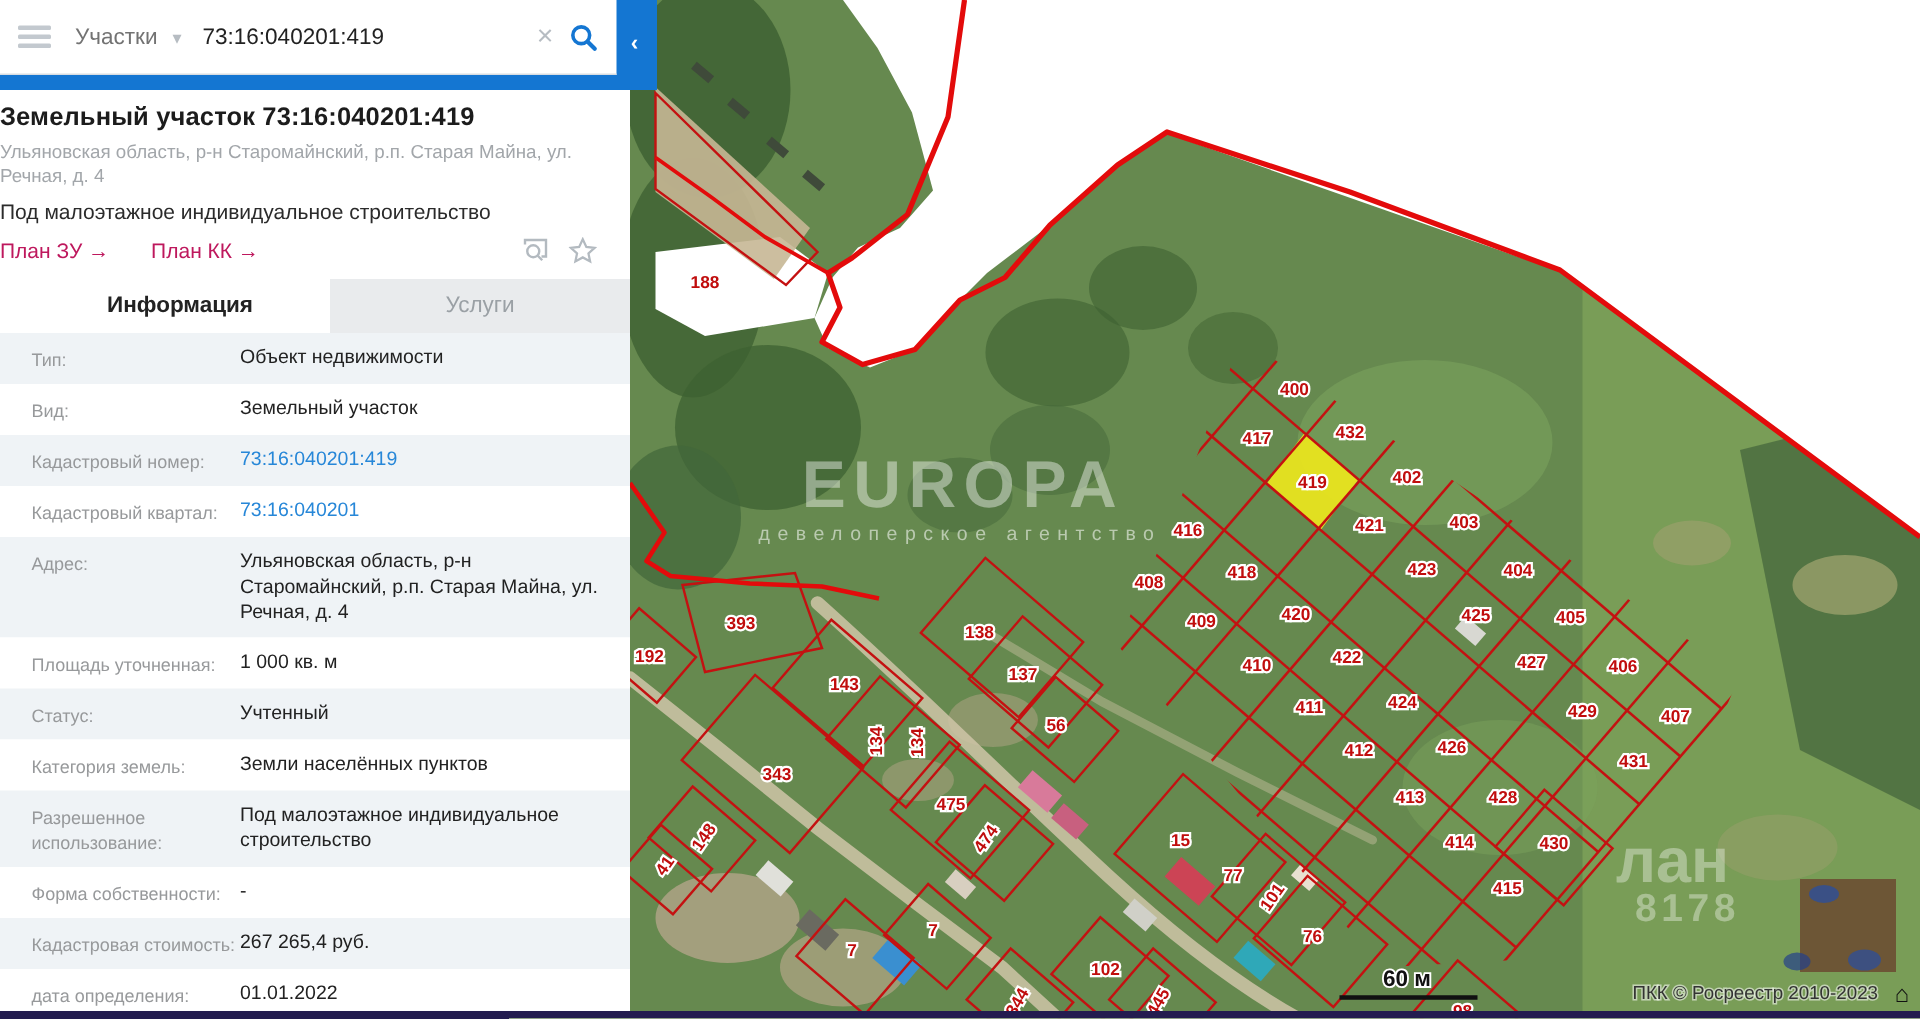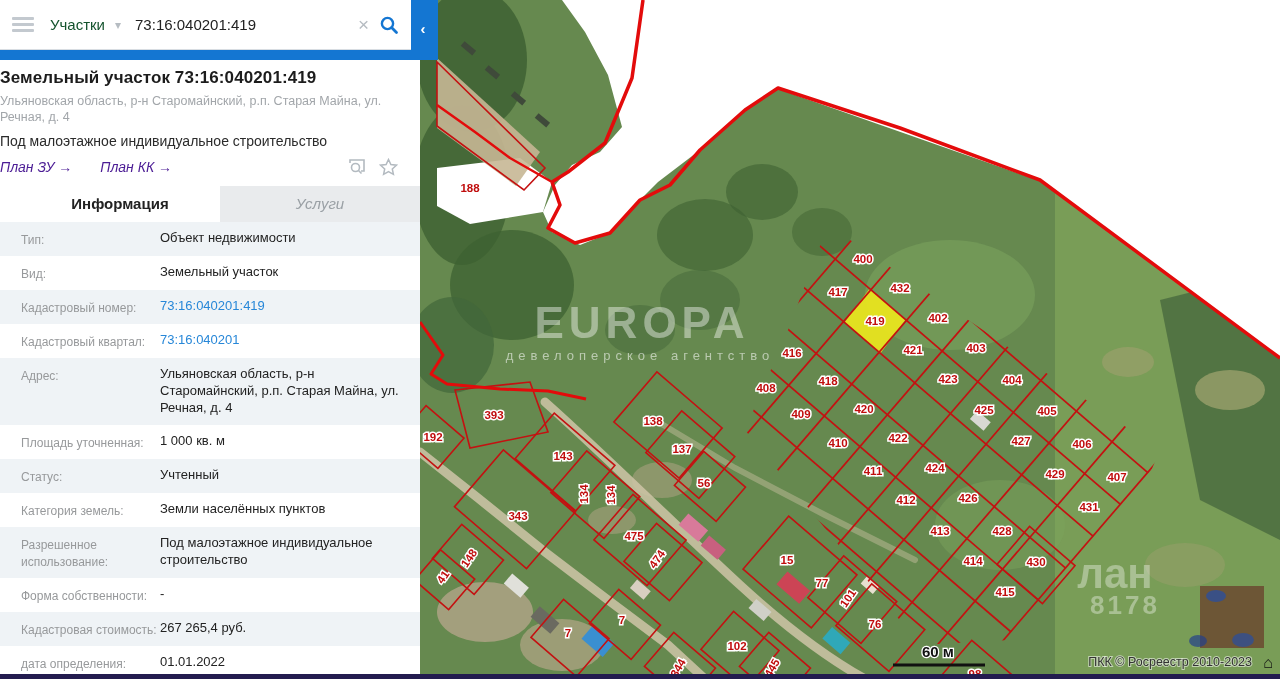--- a/index.html
+++ b/index.html
@@ -8,41 +8,41 @@
   .app { position:relative; width:1280px; height:679px; overflow:hidden; background:#66894f; }
 
   
   svg.map { position:absolute; left:420px; top:0; width:860px; height:679px; display:block; }
 
   
   .searchwrap { position:absolute; left:0; top:0; width:438px; height:60px; background:#1476d2; z-index:30; }
   .searchbox { position:absolute; left:0; top:0; width:411px; height:50px; background:#fff; display:flex; align-items:center; border-bottom:1px solid #d8dde2; }
   .burger { width:22px; height:15px; margin-left:12px; display:flex; flex-direction:column; justify-content:space-between; cursor:pointer; }
   .burger span { display:block; height:3px; background:#c3c9cf; border-radius:1px; }
-  .cat { margin-left:16px; font-size:15px; color:#14532d; cursor:pointer; }
+  .cat { margin-left:16px; font-size:15px; color:#737373; cursor:pointer; }
   .chev { margin-left:10px; color:#b6bcc2; font-size:12px; cursor:pointer; }
   .sinput { border:none; outline:none; flex:1; margin-left:14px; font-size:15px; color:#222; font-family:"Liberation Sans",sans-serif; background:transparent; }
   .clear { color:#b6bcc2; font-size:19px; margin-right:10px; cursor:pointer; }
   .mag { margin-right:12px; cursor:pointer; display:flex; }
   .collapse { position:absolute; right:3px; top:0; width:24px; height:57px; display:flex; align-items:center; justify-content:center; color:#fff; font-size:15px; font-weight:bold; cursor:pointer; }
 
   
   .sidebar { position:absolute; left:0; top:60px; width:420px; height:614px; background:#fff; z-index:20; overflow:hidden; }
   .p-head { padding:8px 10px 0 0; }
   .p-title { font-size:17px; font-weight:bold; color:#1c1c1c; letter-spacing:.1px; }
   .p-sub { margin-top:5px; font-size:12.5px; line-height:1.3; color:#a2a6aa; }
   .p-usage { margin-top:7px; font-size:14px; color:#2b2b2b; }
   .p-links { margin-top:9px; display:flex; align-items:center; font-size:14px; }
-  .p-links a { color:#4c1d95; text-decoration:none; margin-right:28px; cursor:pointer;font-style:italic; }
+  .p-links a { color:#be185d; text-decoration:none; margin-right:28px; cursor:pointer; }
   .licons { margin-left:auto; display:flex; align-items:center; gap:12px; padding-right:12px; }
   .licons svg { cursor:pointer; }
   .tabs { display:flex; margin-top:10px; height:36px; }
   .tab { flex:1; display:flex; align-items:center; justify-content:center; font-size:15px; cursor:pointer; }
   .tab.active { background:#fff; font-weight:bold; color:#222;padding-left:20px; }
-  .tab.inactive { background:#e9ebed; color:#9aa0a5;font-style:italic; }
+  .tab.inactive { background:#e9ebed; color:#9aa0a5; }
   .rows { width:100%; }
   .row { display:flex; padding:8px 8px 8px 21px; background:#fff; }
   .row.alt { background:#eff3f6; }
   .rl { width:139px; flex:0 0 139px; font-size:12px; color:#97999b; line-height:1.35; padding-top:2px; }
   .rv { flex:1; font-size:13px; color:#222; line-height:1.3; }
   .rv.link { color:#2787d8; cursor:pointer; }
 
   
   .bottombar { position:absolute; left:0; bottom:0; width:1280px; height:5px; background:#231c4f; z-index:40; }
 

